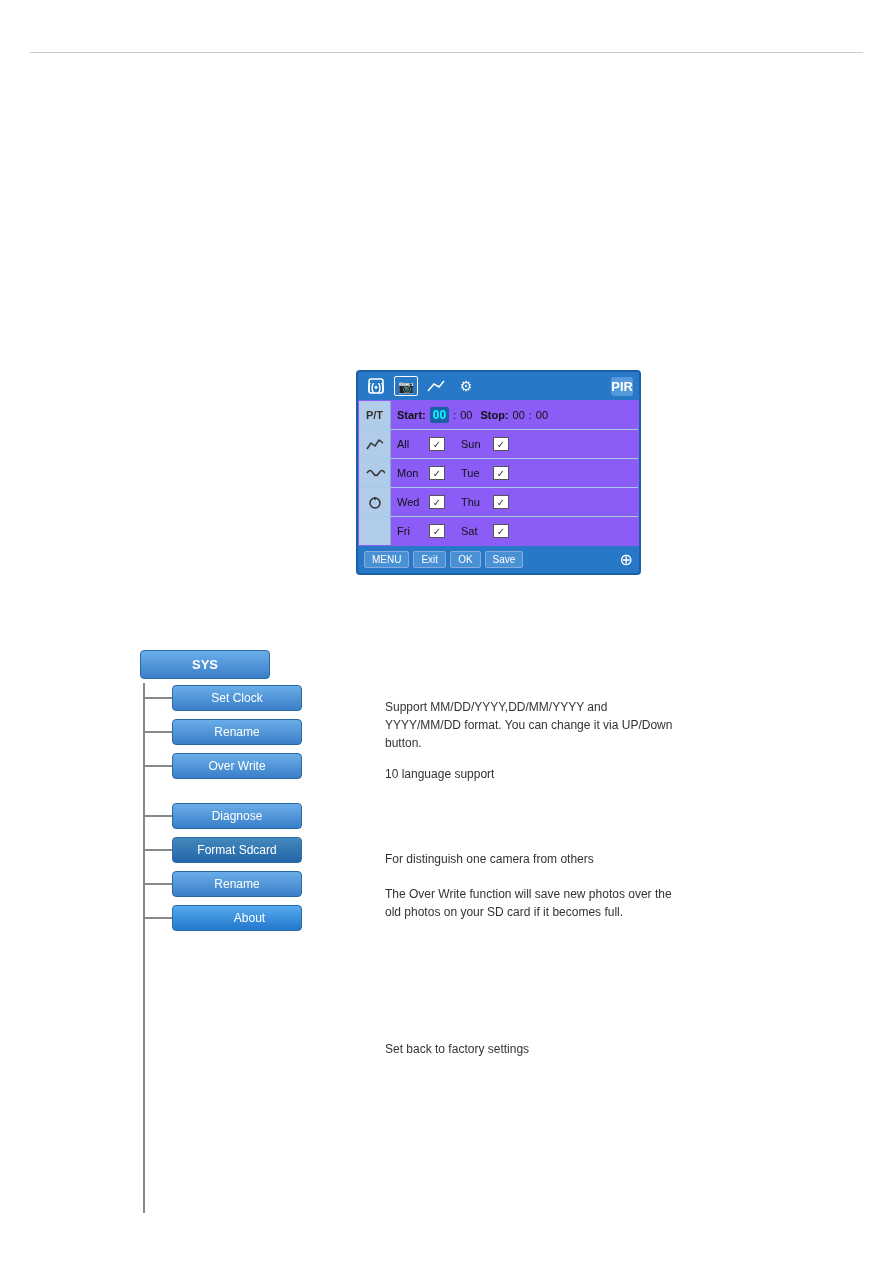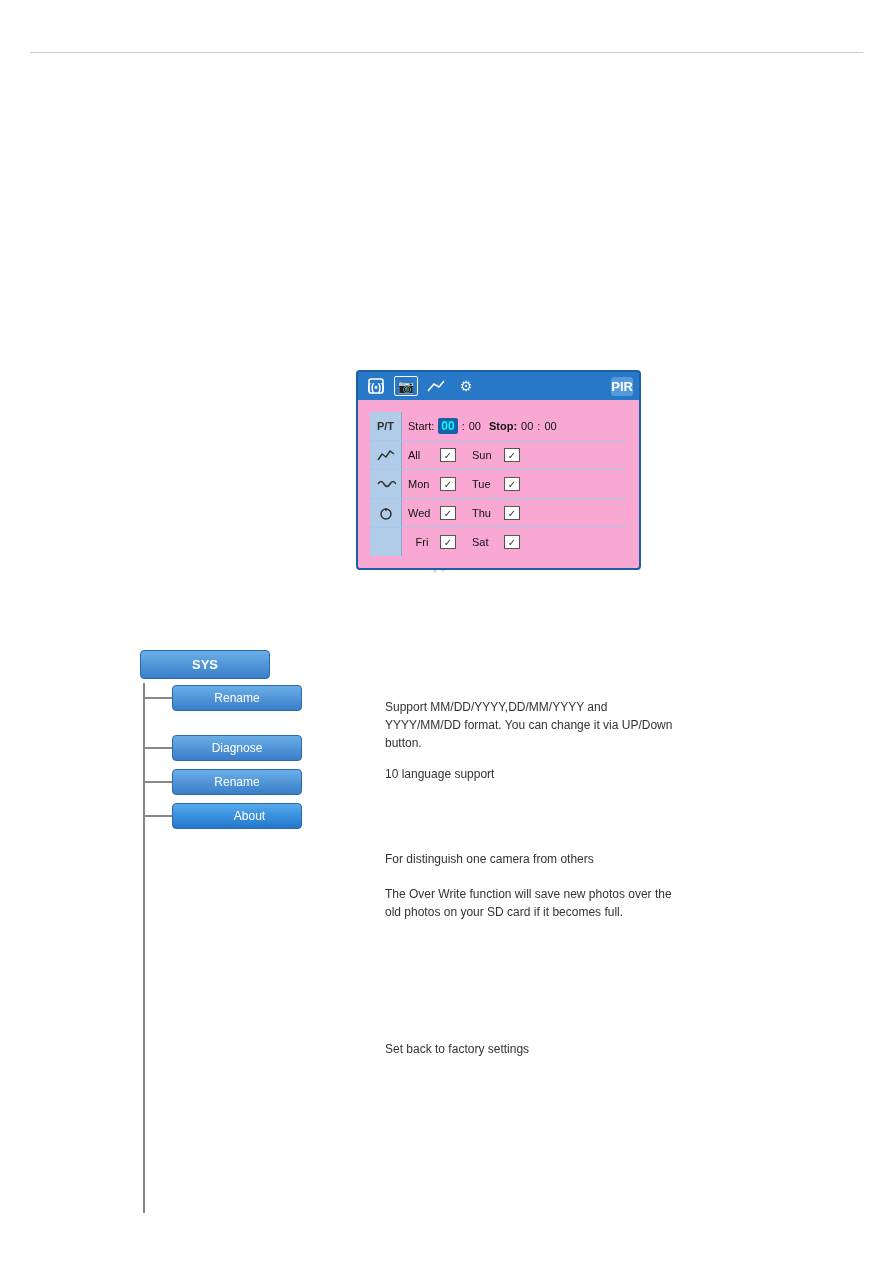--- a/index.html
+++ b/index.html
@@ -57,22 +57,22 @@
       margin-left: auto;
       background: #5599dd;
       color: white;
       font-weight: bold;
       font-size: 13px;
       padding: 2px 0;
       border-radius: 3px;
     }
 
     .camera-body {
-      background: #f9a8d4;
-      padding: 12px;
+      background: #8b5cf6;
+      padding: 1px;
     }
 
     .cam-row {
       display: flex;
       align-items: center;
       border-bottom: 1px solid #a8c8e8;
       min-height: 28px;
     }
 
     .cam-row-icon {
@@ -235,21 +235,21 @@
     </div>
     <div class="cam-icon" style="font-size:14px; color:white; border:none;">⚙</div>
     <div class="cam-pir-label">PIR</div>
   </div>
 
   <div class="camera-body">
 
     <div class="cam-row">
       <div class="cam-row-icon">P/T</div>
       <div class="cam-row-content">
-        <span style="font-weight:normal;">Start:</span>
+        <span style="font-weight:bold;">Start:</span>
         <span class="cam-time-val">00</span>
         <span>:</span>
         <span>00</span>
         <span style="font-weight:bold; margin-left:4px;">Stop:</span>
         <span>00</span>
         <span>:</span>
         <span>00</span>
       </div>
     </div>
 
@@ -292,50 +292,69 @@
         <span style="width:28px;">Wed</span>
         <span class="cam-checkbox">✓</span>
         <span style="margin-left:12px; width:28px;">Thu</span>
         <span class="cam-checkbox">✓</span>
       </div>
     </div>
 
     <div class="cam-row" style="border-bottom:none;">
       <div class="cam-row-icon"></div>
       <div class="cam-row-content">
-        <span style="width:28px;text-align:center;">Fri</span>
+        <span style="width:28px;">Fri</span>
         <span class="cam-checkbox">✓</span>
         <span style="margin-left:12px; width:28px;">Sat</span>
         <span class="cam-checkbox">✓</span>
       </div>
     </div>
   </div>
 
+  <div class="cam-bottom-bar">
+    <span class="cam-btn">MENU</span>
+    <span class="cam-btn">Exit</span>
+    <span class="cam-btn">OK</span>
+    <span class="cam-btn">Save</span>
+    <span class="cam-nav-icon">⊕</span>
+  </div>
 </div>
 
 <div class="sys-menu">
   <div class="sys-title-btn">SYS</div>
 
   <div style="position:relative;">
     <div style="position:absolute; left:3px; top:0; width:2px; height:530px; background:#888;"></div>
 
+    <div class="sys-menu-item-row" style="margin-top:4px;">
+      <div style="width:28px; border-top:2px solid #888; margin-left:4px;"></div>
+      <div class="sys-menu-btn">Set Clock</div>
+    </div>
 
 
 
     <div class="sys-menu-item-row" style="margin-top:4px;">
       <div style="width:28px; border-top:2px solid #888; margin-left:4px;"></div>
       <div class="sys-menu-btn">Rename</div>
     </div>
 
+    <div class="sys-menu-item-row" style="margin-top:4px;">
+      <div style="width:28px; border-top:2px solid #888; margin-left:4px;"></div>
+      <div class="sys-menu-btn">Over Write</div>
+    </div>
 
     <div class="sys-menu-item-row" style="margin-top:20px;">
       <div style="width:28px; border-top:2px solid #888; margin-left:4px;"></div>
       <div class="sys-menu-btn">Diagnose</div>
     </div>
 
+    <div class="sys-menu-item-row" style="margin-top:4px;">
+      <div style="width:28px; border-top:2px solid #888; margin-left:4px;"></div>
+      <div class="sys-menu-btn dark">Format Sdcard</div>
+    </div>
 
     <div class="sys-menu-item-row" style="margin-top:4px;">
       <div style="width:28px; border-top:2px solid #888; margin-left:4px;"></div>
       <div class="sys-menu-btn">Rename</div>
     </div>
 
     <div class="sys-menu-item-row" style="margin-top:4px;">
       <div style="width:28px; border-top:2px solid #888; margin-left:4px;"></div>
       <div class="sys-menu-btn highlight">About</div>
     </div>

